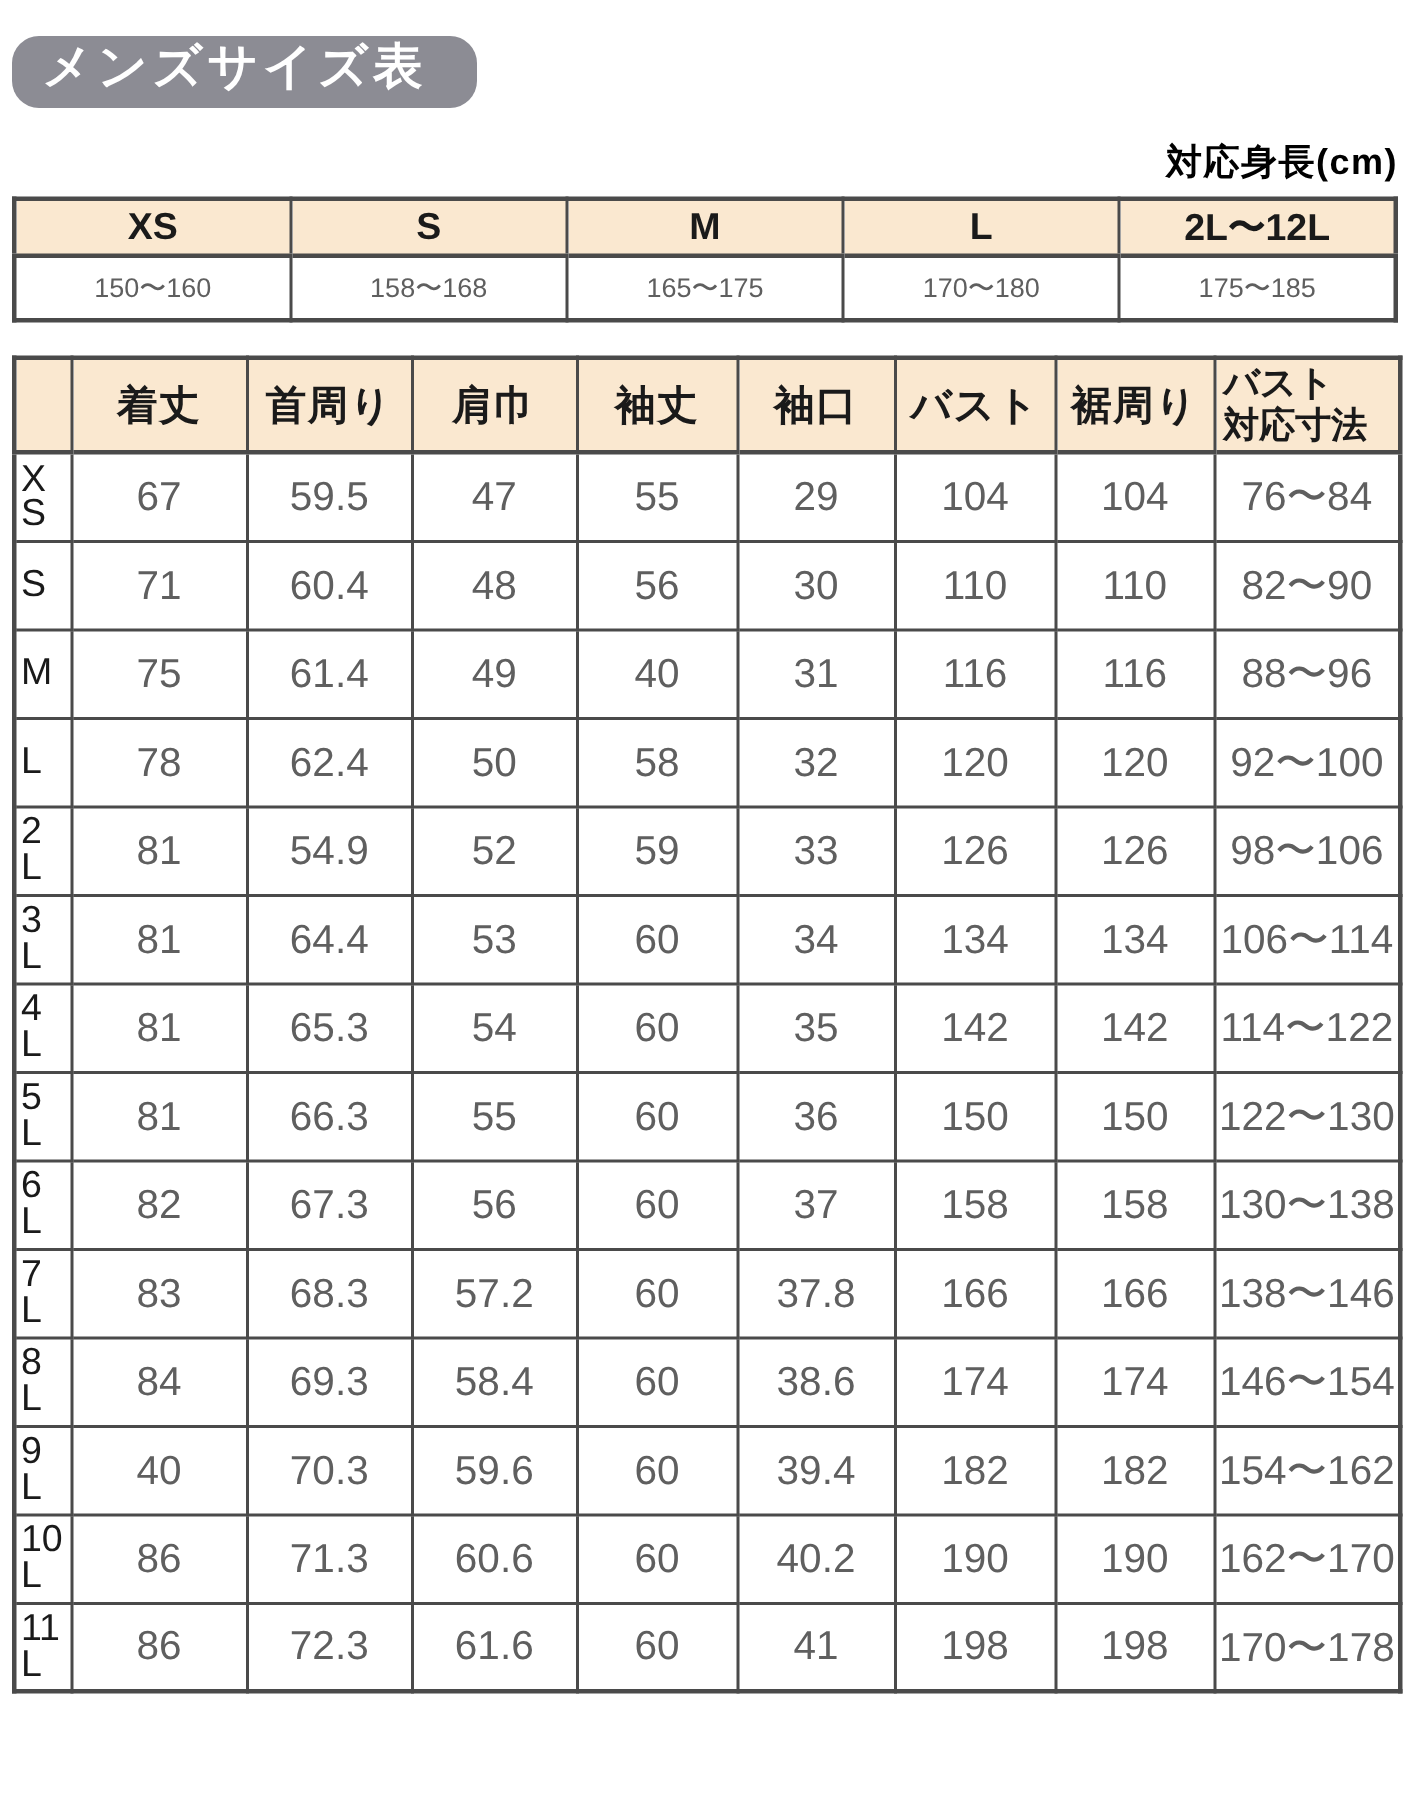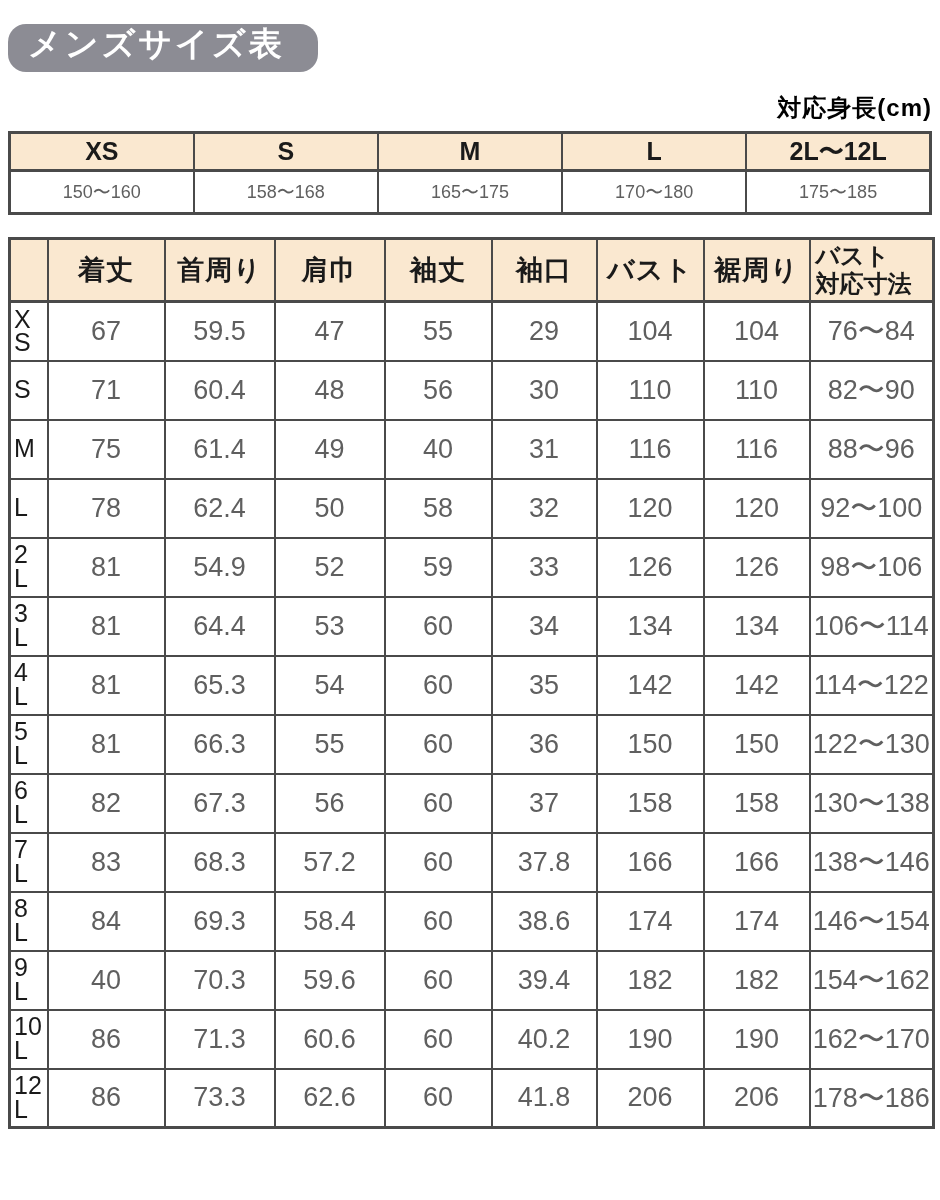--- a/index.html
+++ b/index.html
@@ -258,26 +258,26 @@
           <td>86</td>
           <td>71.3</td>
           <td>60.6</td>
           <td>60</td>
           <td>40.2</td>
           <td>190</td>
           <td>190</td>
           <td>162〜170</td>
         </tr>
         <tr>
-          <th class="row-label">12<br>L</th>
+          <th class="row-label">11<br>L</th>
           <td>86</td>
-          <td>73.3</td>
-          <td>62.6</td>
-          <td>60</td>
-          <td>41.8</td>
-          <td>206</td>
-          <td>206</td>
-          <td>178〜186</td>
+          <td>72.3</td>
+          <td>61.6</td>
+          <td>60</td>
+          <td>41</td>
+          <td>198</td>
+          <td>198</td>
+          <td>170〜178</td>
         </tr>
       </tbody>
   </table>
 
 </div>
 
 </body></html>

